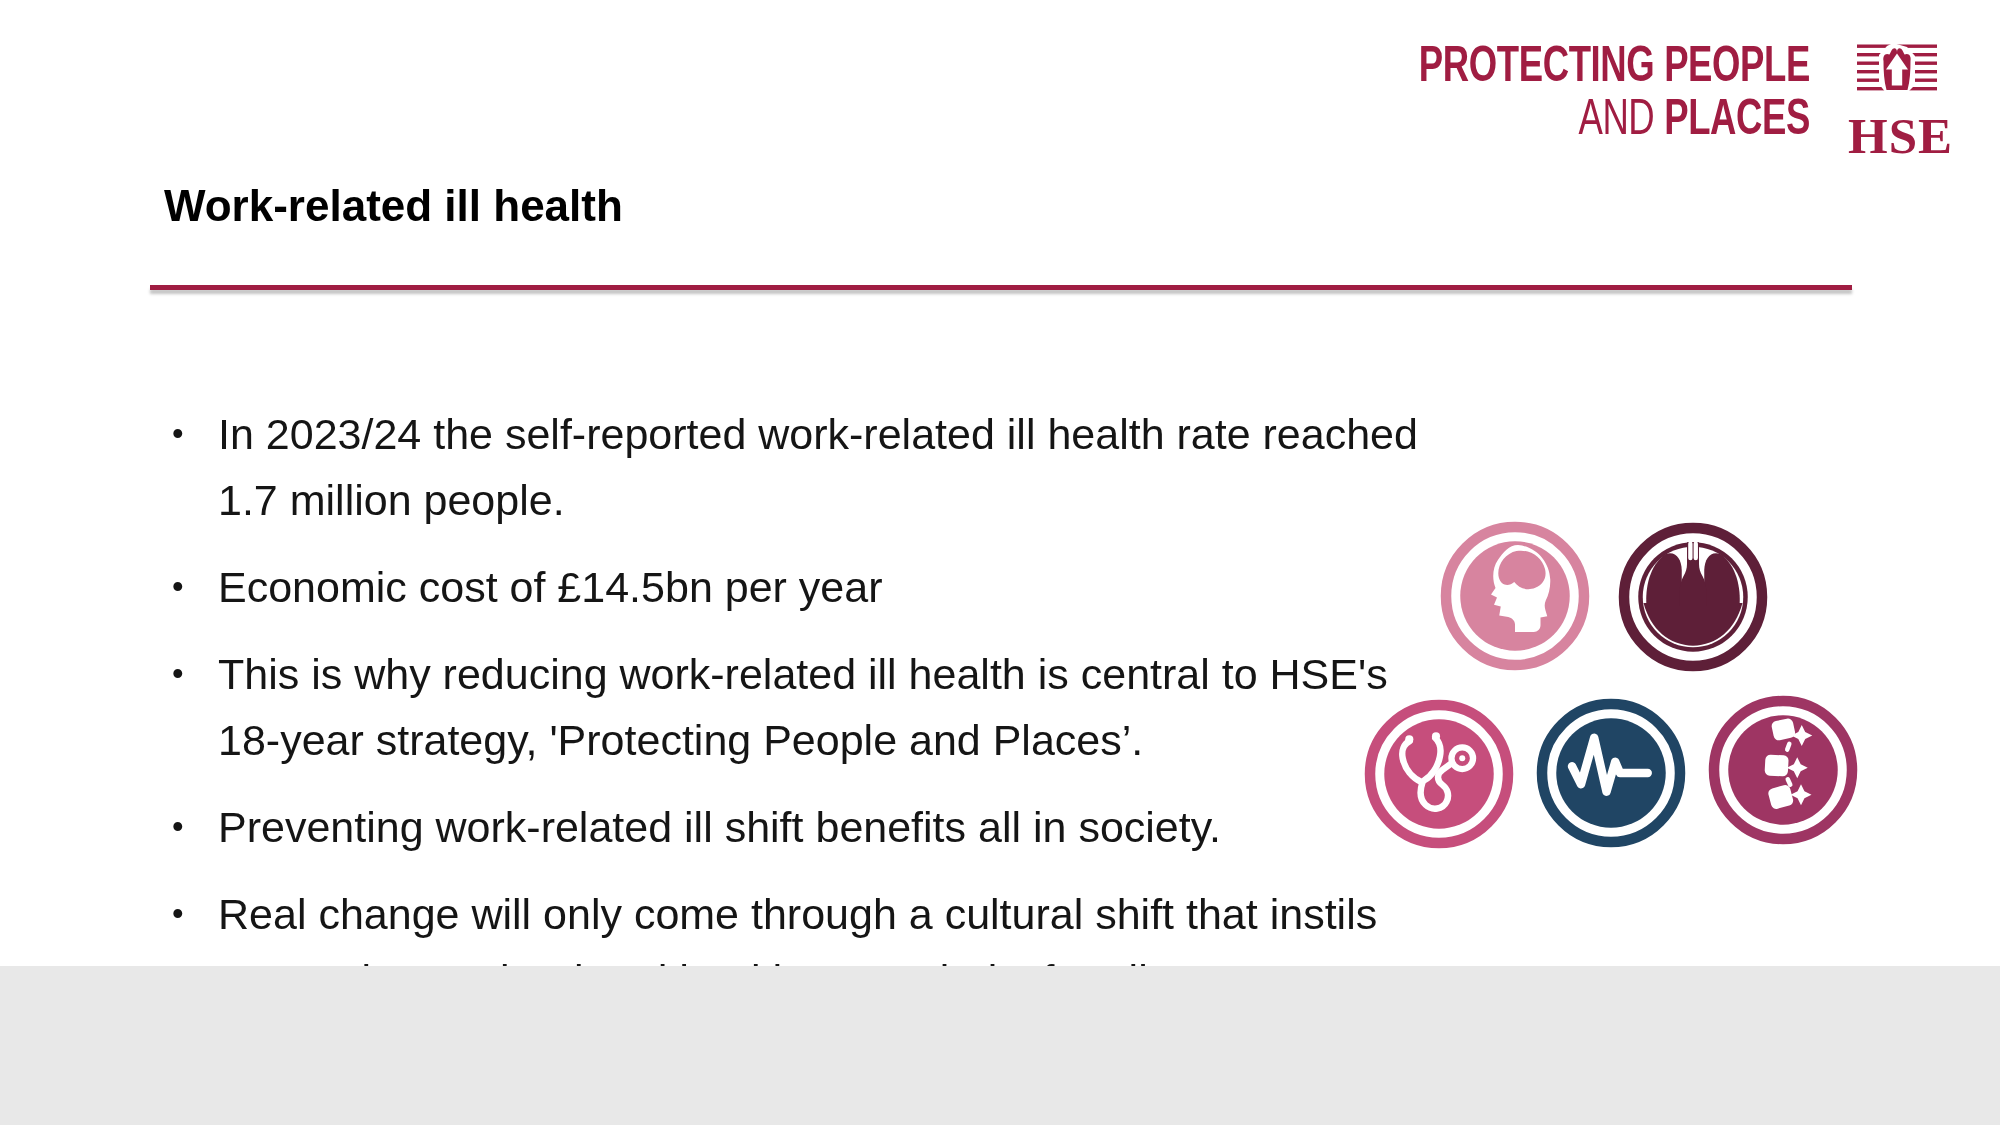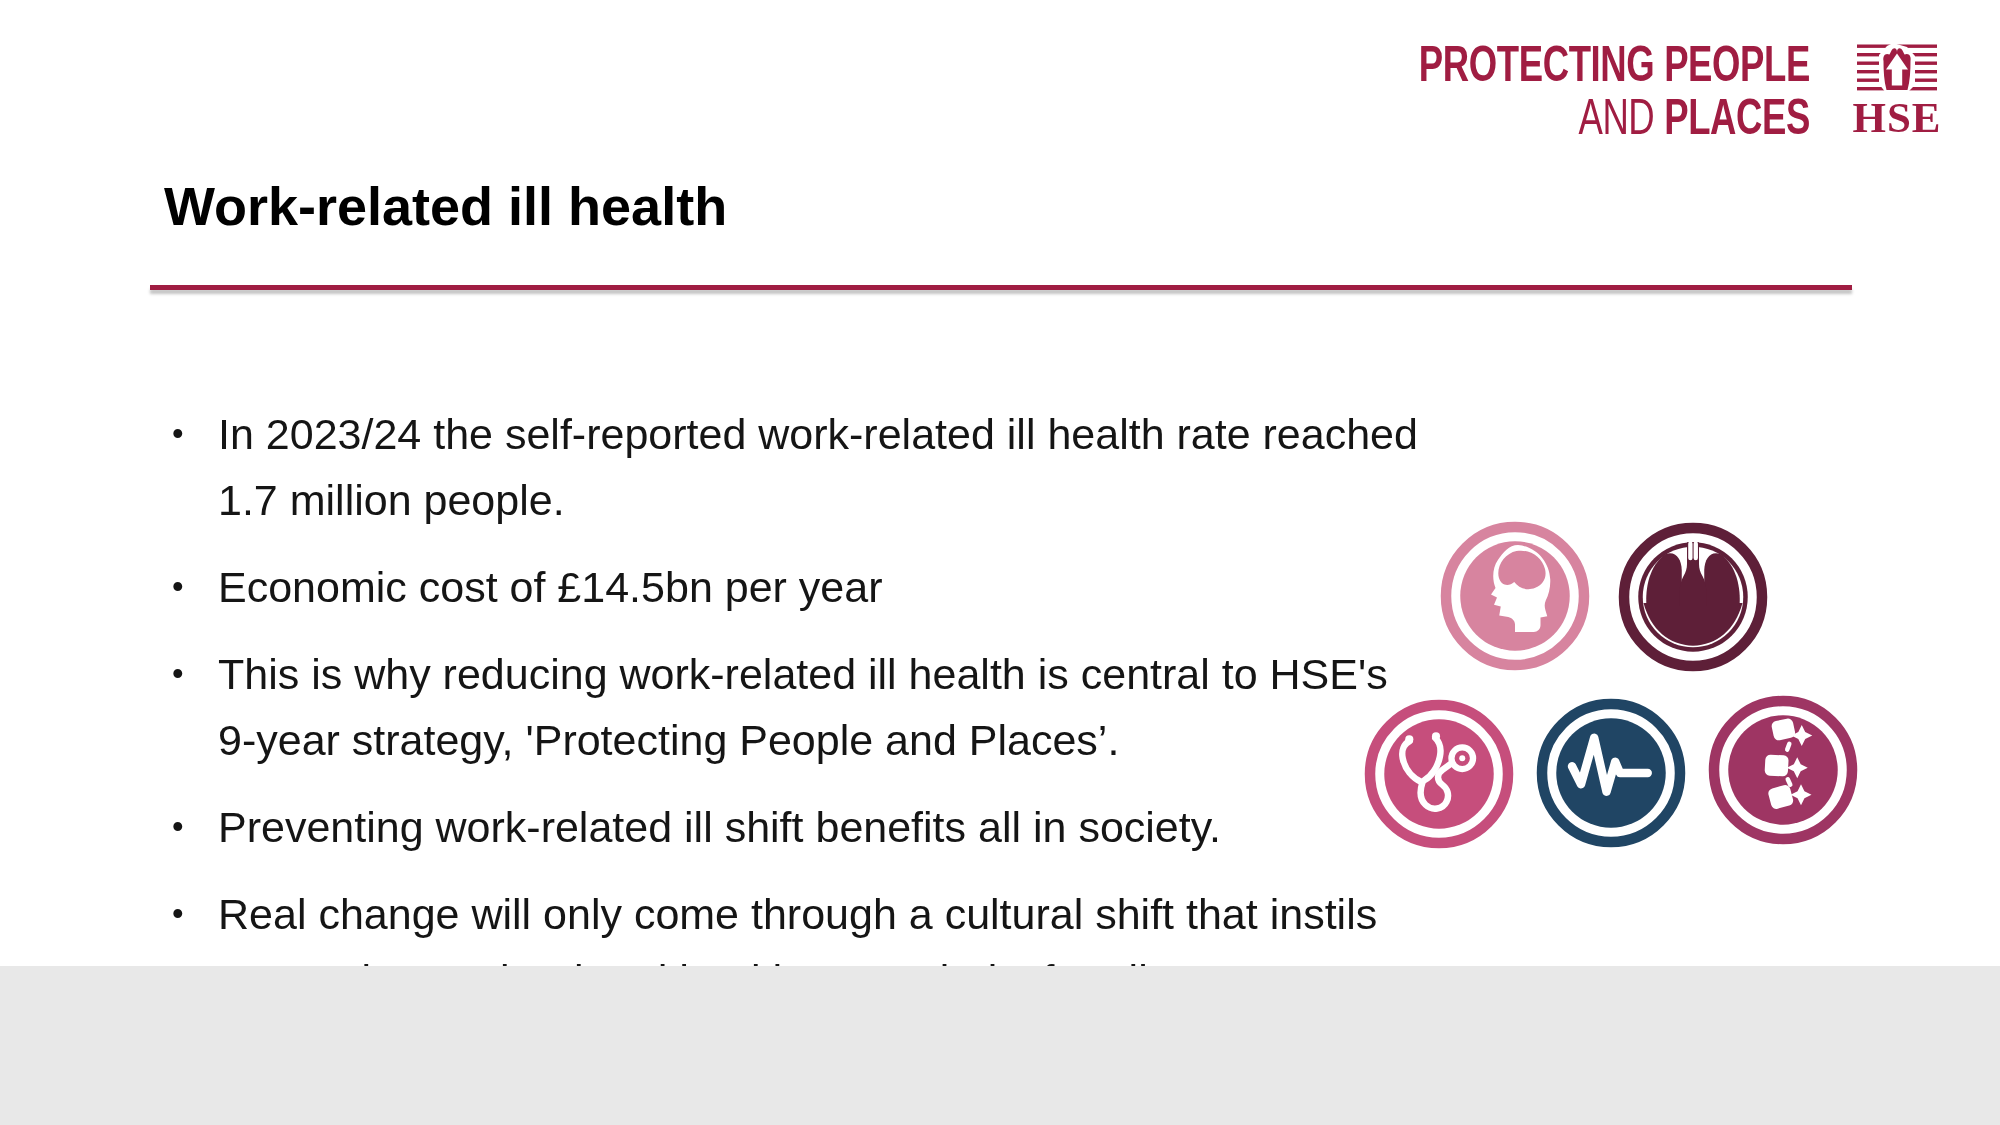--- a/index.html
+++ b/index.html
@@ -11,27 +11,27 @@
   .tagline{
     position:absolute;top:38px;right:190px;text-align:right;
     color:var(--accent);font-weight:700;font-size:50px;line-height:53px;
     letter-spacing:-0.5px;transform:scaleX(0.73);transform-origin:top right;
     white-space:nowrap;
   }
   .tagline .normal{font-weight:400;}
   .logo{position:absolute;top:44px;left:1848px;width:98px;text-align:center;}
   .logo-emblem{display:block;margin:0 auto;}
   .logo-text{
-    display:block;margin-top:2px;color:var(--accent);
-    font-family:"Liberation Serif",serif;font-weight:700;font-size:43px;
+    display:block;margin-top:20px;color:var(--accent);
+    font-family:"Liberation Serif",serif;font-weight:700;font-size:51px;
     line-height:40px;letter-spacing:1px;
   }
   
   .title{
-    position:absolute;left:164px;top:182px;font-size:54px;font-weight:700;
+    position:absolute;left:164px;top:182px;font-size:44px;font-weight:700;
     color:#000;line-height:48px;letter-spacing:0;
   }
   .divider{
     position:absolute;left:150px;top:285px;width:1702px;height:5px;
     background:var(--accent);box-shadow:0 4px 3px rgba(110,110,110,0.4);
   }
   
   .bullets{position:absolute;left:172px;top:401px;width:1280px;color:#151515;}
   .bullet{display:flex;margin-bottom:21px;}
   .bullet-marker{flex:none;width:46px;font-size:33px;line-height:66px;}
@@ -87,21 +87,21 @@
       <div class="bullet-text">In 2023/24 the self-reported work-related ill health rate reached
 1.7 million people.</div>
     </div>
     <div class="bullet">
       <span class="bullet-marker">•</span>
       <div class="bullet-text">Economic cost of £14.5bn per year</div>
     </div>
     <div class="bullet">
       <span class="bullet-marker">•</span>
       <div class="bullet-text">This is why reducing work-related ill health is central to HSE's
-9-year strategy, 'Protecting People and Places’.</div>
+18-year strategy, 'Protecting People and Places’.</div>
     </div>
     <div class="bullet">
       <span class="bullet-marker">•</span>
       <div class="bullet-text">Preventing work-related ill shift benefits all in society.</div>
     </div>
     <div class="bullet">
       <span class="bullet-marker">•</span>
       <div class="bullet-text">Real change will only come through a cultural shift that instils
 preventing work-related health as a priority for all.</div>
     </div>

